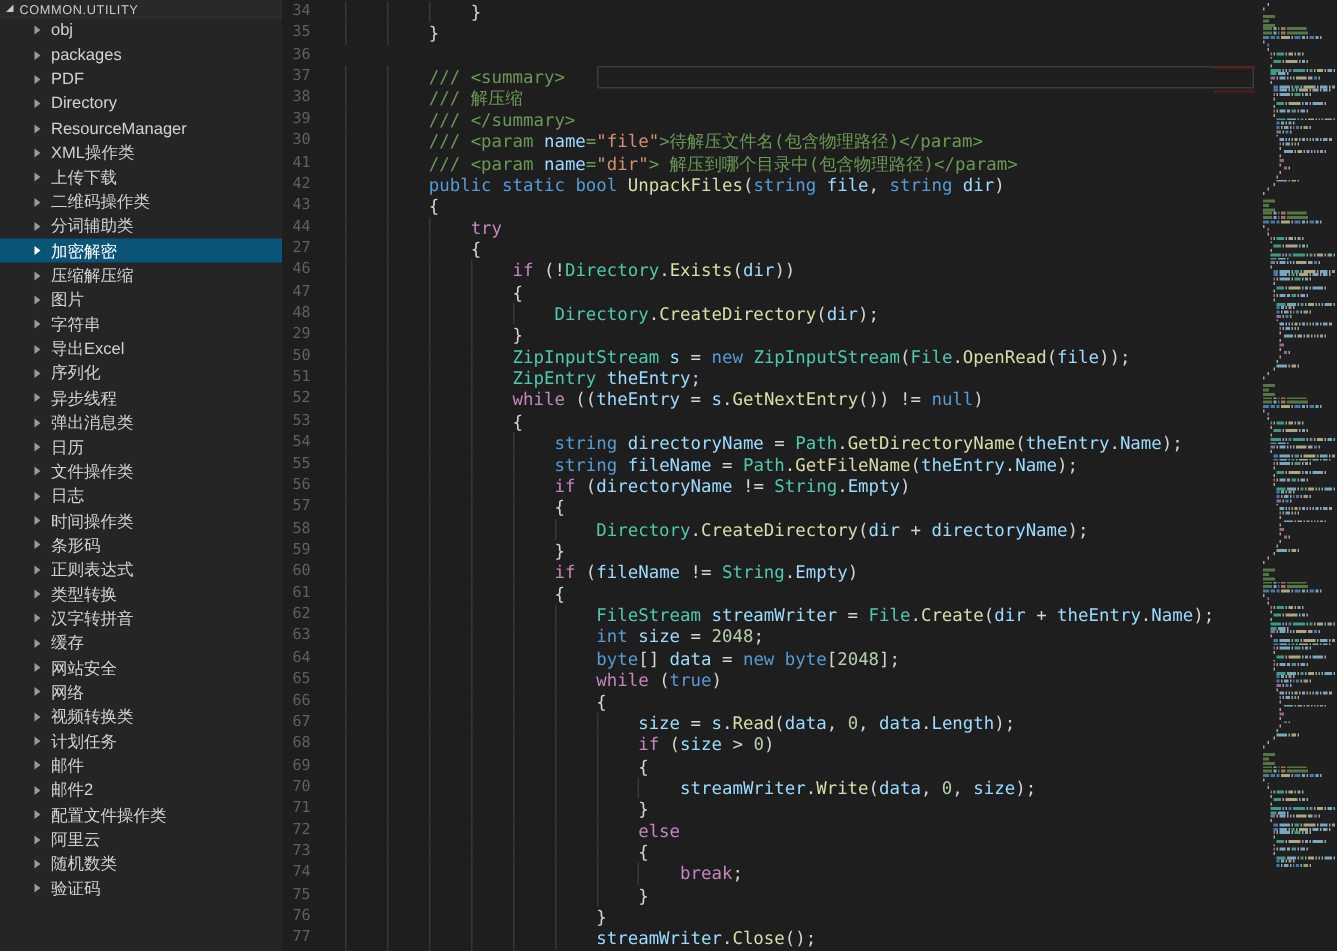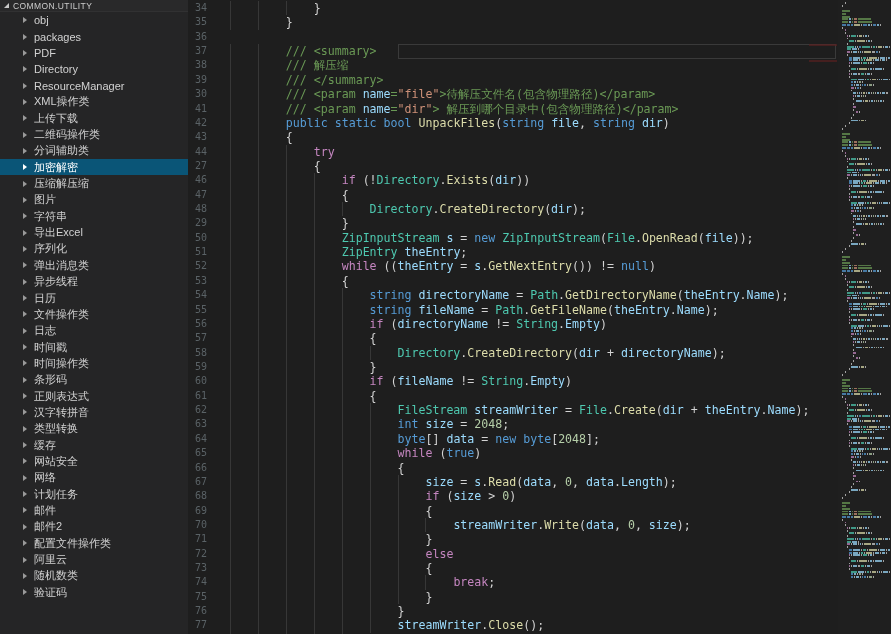--- a/index.html
+++ b/index.html
@@ -121,73 +121,73 @@
         <div class="sb-item">
           <span class="arrow"></span>
           <span class="lbl">导出Excel</span>
         </div>
         <div class="sb-item">
           <span class="arrow"></span>
           <span class="lbl">序列化</span>
         </div>
         <div class="sb-item">
           <span class="arrow"></span>
+          <span class="lbl">异步线程</span>
+        </div>
+        <div class="sb-item">
+          <span class="arrow"></span>
           <span class="lbl">弹出消息类</span>
         </div>
         <div class="sb-item">
           <span class="arrow"></span>
-          <span class="lbl">异步线程</span>
-        </div>
-        <div class="sb-item">
-          <span class="arrow"></span>
           <span class="lbl">日历</span>
         </div>
         <div class="sb-item">
           <span class="arrow"></span>
           <span class="lbl">文件操作类</span>
         </div>
         <div class="sb-item">
           <span class="arrow"></span>
           <span class="lbl">日志</span>
         </div>
         <div class="sb-item">
           <span class="arrow"></span>
-          <span class="lbl">时间戳</span>
-        </div>
-        <div class="sb-item">
-          <span class="arrow"></span>
           <span class="lbl">时间操作类</span>
         </div>
         <div class="sb-item">
           <span class="arrow"></span>
           <span class="lbl">条形码</span>
         </div>
         <div class="sb-item">
           <span class="arrow"></span>
           <span class="lbl">正则表达式</span>
         </div>
         <div class="sb-item">
           <span class="arrow"></span>
+          <span class="lbl">类型转换</span>
+        </div>
+        <div class="sb-item">
+          <span class="arrow"></span>
           <span class="lbl">汉字转拼音</span>
         </div>
         <div class="sb-item">
           <span class="arrow"></span>
-          <span class="lbl">类型转换</span>
-        </div>
-        <div class="sb-item">
-          <span class="arrow"></span>
           <span class="lbl">缓存</span>
         </div>
         <div class="sb-item">
           <span class="arrow"></span>
           <span class="lbl">网站安全</span>
         </div>
         <div class="sb-item">
           <span class="arrow"></span>
           <span class="lbl">网络</span>
+        </div>
+        <div class="sb-item">
+          <span class="arrow"></span>
+          <span class="lbl">视频转换类</span>
         </div>
         <div class="sb-item">
           <span class="arrow"></span>
           <span class="lbl">计划任务</span>
         </div>
         <div class="sb-item">
           <span class="arrow"></span>
           <span class="lbl">邮件</span>
         </div>
         <div class="sb-item">

